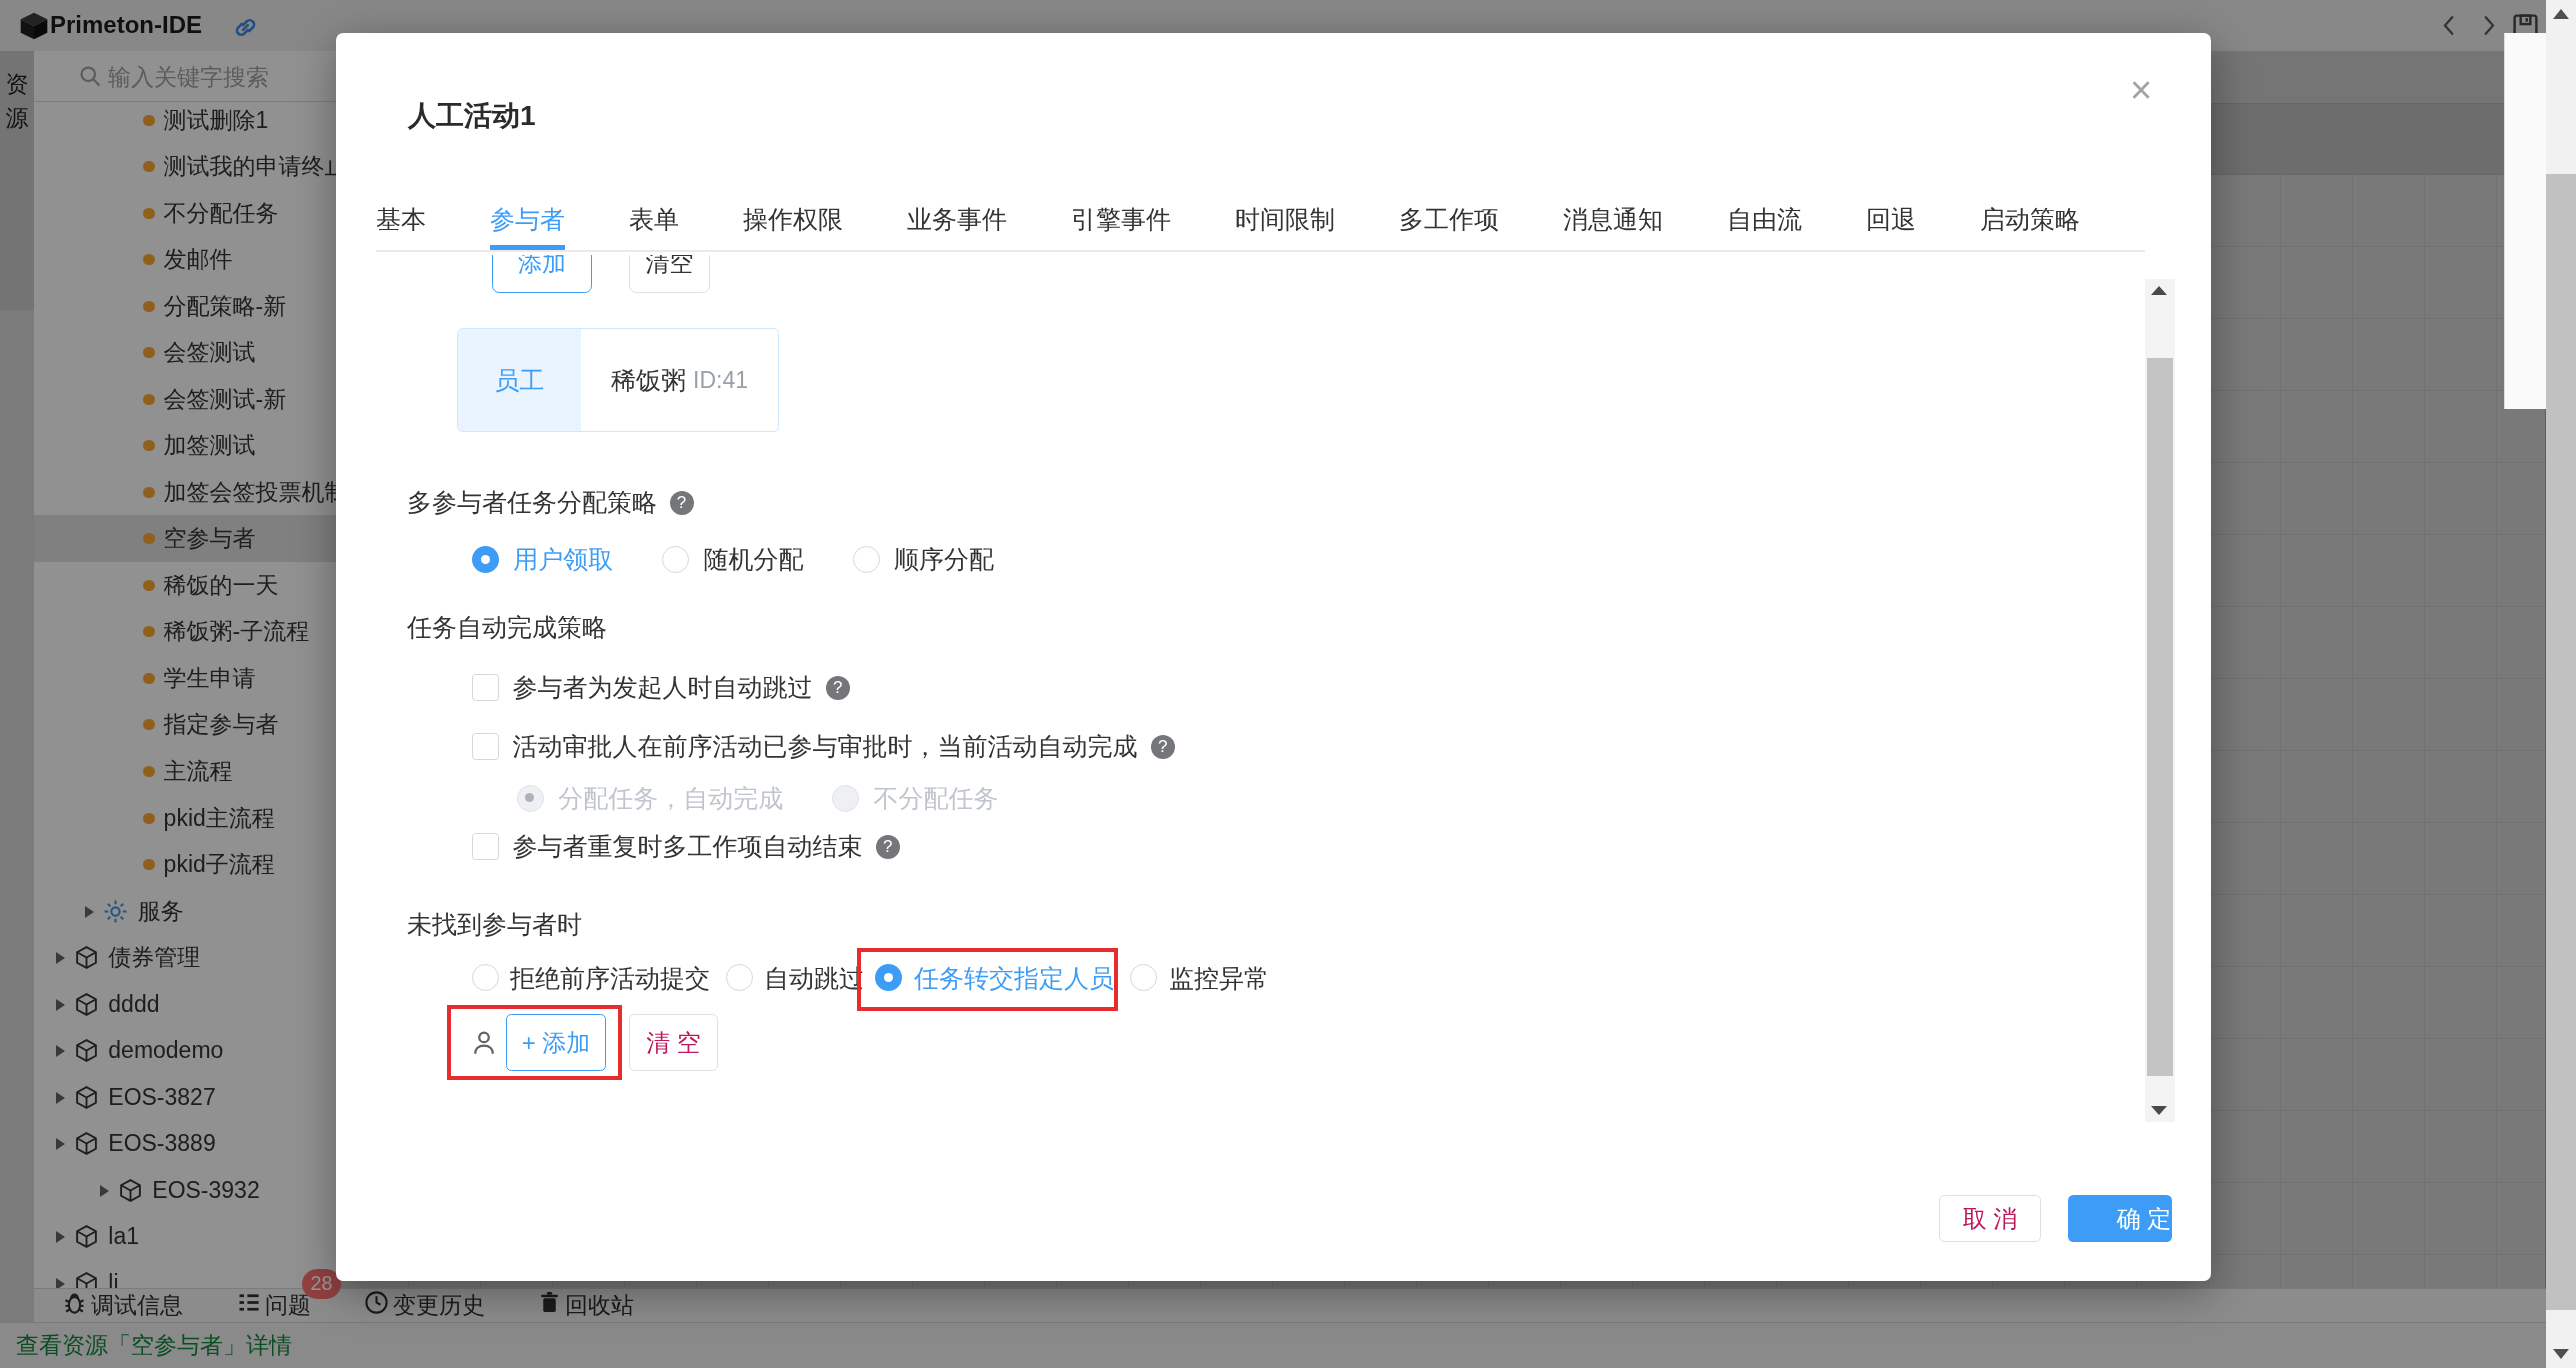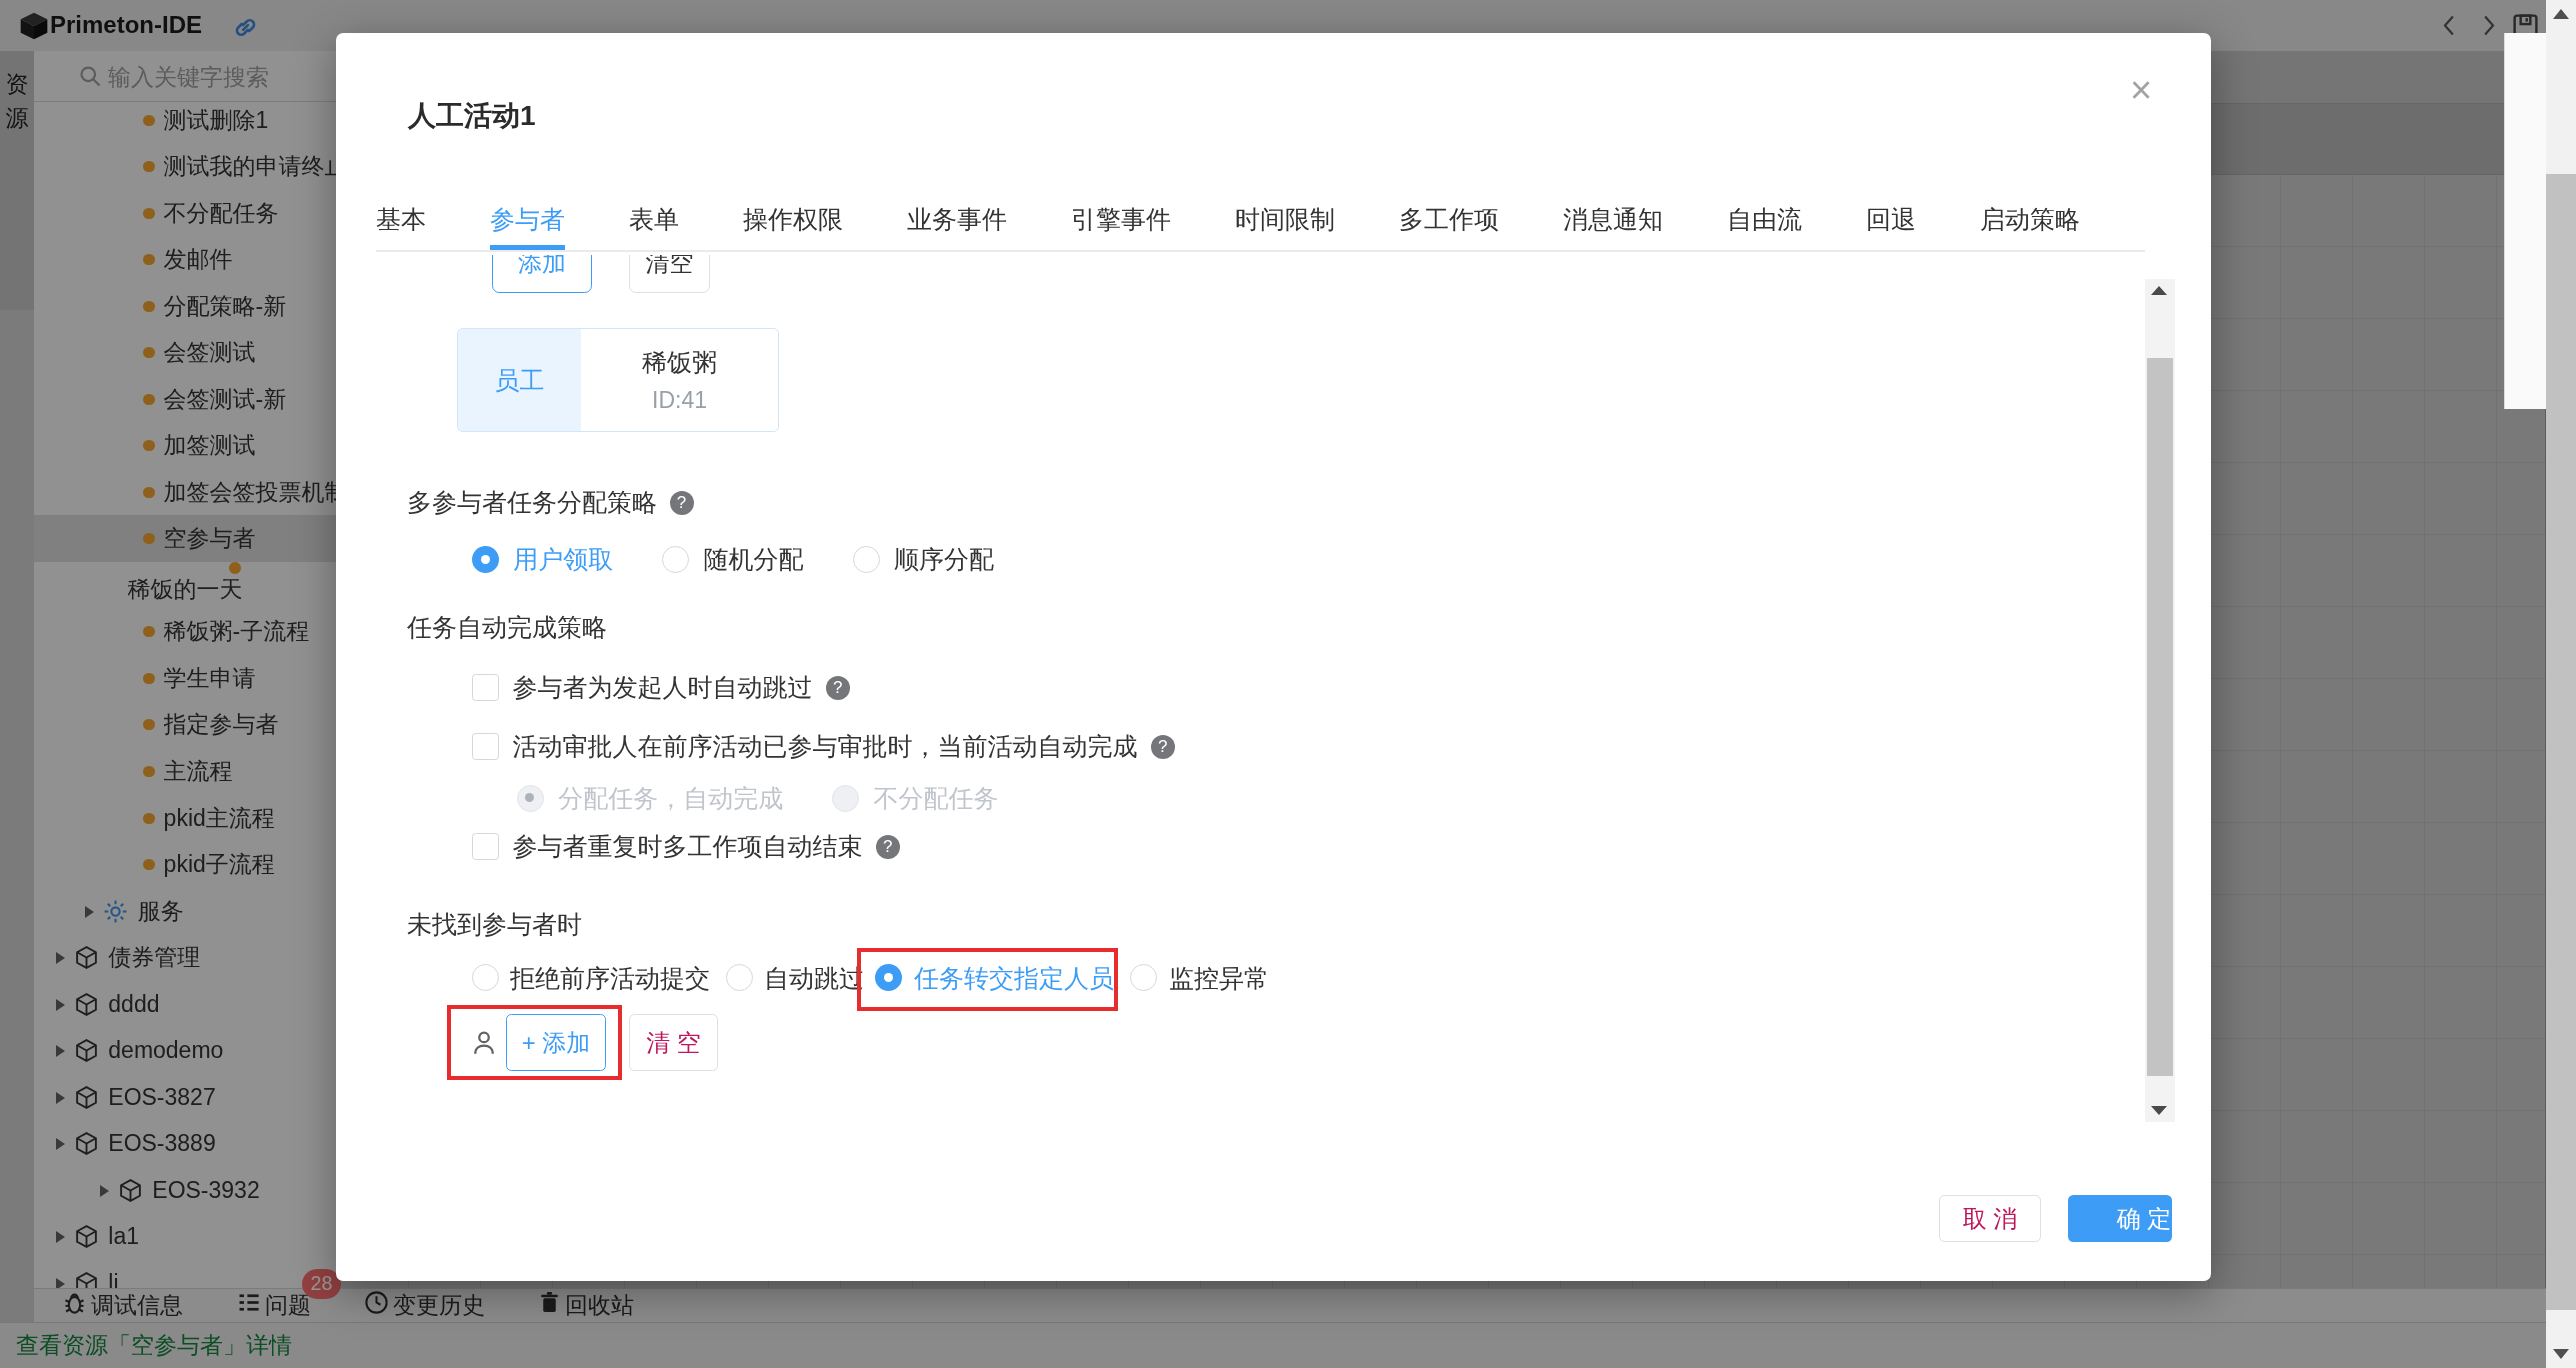--- a/index.html
+++ b/index.html
@@ -61,21 +61,21 @@
   .modal-body{left:40px;top:222px;width:1769px;height:841px;overflow:hidden;}
   .modal-body .abs{position:absolute;}
 
   .clip-btn{height:59px;border-radius:7.2px;background:#fff;box-sizing:border-box;font-size:24px;
      display:flex;align-items:center;justify-content:center;}
   .clip-btn.blue{border:1.8px solid #3d9df6;color:#3d9df6;}
   .clip-btn.gray{border:1.8px solid #dcdfe6;color:#333;}
 
   .pcard{left:81px;top:73px;width:320px;height:102px;border:0.9px solid #cfe6fb;border-radius:5.4px;display:flex;overflow:hidden;background:#fff;}
   .pcard .role{width:123px;background:#e9f4ff;color:#3d9df6;font-size:25px;display:flex;align-items:center;justify-content:center;}
-  .pcard .info{flex:1;display:flex;flex-direction:column;align-items:center;justify-content:center;gap:7.2px;}
+  .pcard .info{flex:1;display:flex;flex-direction:row;align-items:center;justify-content:center;gap:7.2px;}
   .pcard .name{font-size:25px;color:#333;font-weight:500;}
   .pcard .pid{font-size:23px;color:#98a0a8;}
 
   .sect{font-size:25px;color:#333;display:flex;align-items:center;gap:12.5px;}
   .help{width:24px;height:24px;border-radius:50%;background:#74767a;color:#fff;font-size:17px;line-height:24px;text-align:center;flex:none;}
   .help::after{content:"?";}
 
   .radio{width:27px;height:27px;border-radius:50%;border:1.8px solid #d4d7de;background:#fff;box-sizing:border-box;flex:none;position:relative;}
   .radio.sel{border:none;background:#3d9df6;}
   .radio.sel::after{content:"";position:absolute;left:9px;top:9px;width:9px;height:9px;border-radius:50%;background:#fff;}
@@ -191,21 +191,21 @@
         <span class="lbl">加签测试</span>
       </div>
     <div class="srow" style="top:418px;">
         <span class="dot"></span>
         <span class="lbl">加签会签投票机制</span>
       </div>
     <div class="srow sel" style="top:464px;">
         <span class="dot"></span>
         <span class="lbl">空参与者</span>
       </div>
-    <div class="srow" style="top:511px;flex-direction:column;">
+    <div class="srow" style="top:511px;">
         <span class="dot"></span>
         <span class="lbl">稀饭的一天</span>
       </div>
     <div class="srow" style="top:557px;">
         <span class="dot"></span>
         <span class="lbl">稀饭粥-子流程</span>
       </div>
     <div class="srow" style="top:604px;">
         <span class="dot"></span>
         <span class="lbl">学生申请</span>

